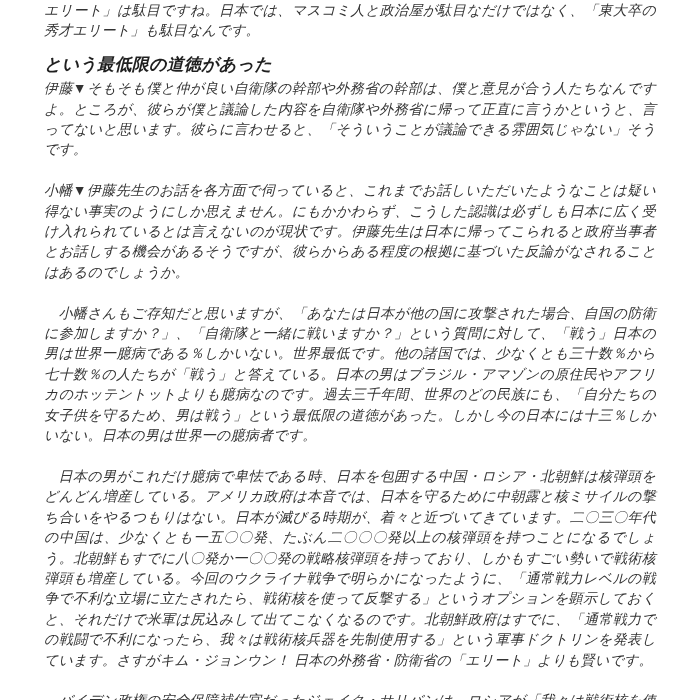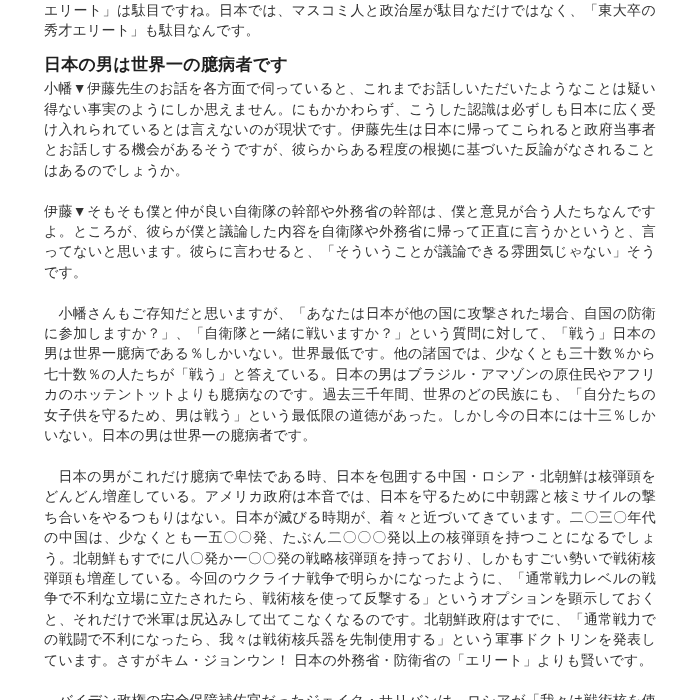--- a/index.html
+++ b/index.html
@@ -5,20 +5,21 @@
   html, body {
     margin: 0;
     padding: 0;
   }
   .page {
     position: relative;
     width: 700px;
     height: 700px;
     overflow: hidden;
     background: var(--background, #ffffff);
+    font-style: italic;
   }
   .article {
     padding: 0 44px;
     font-family: "Liberation Sans", sans-serif;
     font-size: 14px;
     line-height: 20.4px;
     color: var(--text-color, #333333);
     text-align: justify;
     text-justify: inter-character;
     word-break: break-all;
@@ -38,25 +39,25 @@
   }
 </style>
 </head>
 <body>
 
 <div class="page">
   <div class="article">
 
     <p>エリート」は駄目ですね。日本では、マスコミ人と政治屋が駄目なだけではなく、「東大卒の秀才エリート」も駄目なんです。</p>
 
-    <h2 class="heading">日本の男は世界一の臆病者です</h2>
+    <h2 class="heading">という最低限の道徳があった</h2>
+
+    <p>伊藤▼そもそも僕と仲が良い自衛隊の幹部や外務省の幹部は、僕と意見が合う人たちなんですよ。ところが、彼らが僕と議論した内容を自衛隊や外務省に帰って正直に言うかというと、言ってないと思います。彼らに言わせると、「そういうことが議論できる雰囲気じゃない」そうです。</p>
 
     <p>小幡▼伊藤先生のお話を各方面で伺っていると、これまでお話しいただいたようなことは疑い得ない事実のようにしか思えません。にもかかわらず、こうした認識は必ずしも日本に広く受け入れられているとは言えないのが現状です。伊藤先生は日本に帰ってこられると政府当事者とお話しする機会があるそうですが、彼らからある程度の根拠に基づいた反論がなされることはあるのでしょうか。</p>
-
-    <p>伊藤▼そもそも僕と仲が良い自衛隊の幹部や外務省の幹部は、僕と意見が合う人たちなんですよ。ところが、彼らが僕と議論した内容を自衛隊や外務省に帰って正直に言うかというと、言ってないと思います。彼らに言わせると、「そういうことが議論できる雰囲気じゃない」そうです。</p>
 
     <p>　小幡さんもご存知だと思いますが、「あなたは日本が他の国に攻撃された場合、自国の防衛に参加しますか？」、「自衛隊と一緒に戦いますか？」という質問に対して、「戦う」日本の男は世界一臆病である％しかいない。世界最低です。他の諸国では、少なくとも三十数％から七十数％の人たちが「戦う」と答えている。日本の男はブラジル・アマゾンの原住民やアフリカのホッテントットよりも臆病なのです。過去三千年間、世界のどの民族にも、「自分たちの女子供を守るため、男は戦う」という最低限の道徳があった。しかし今の日本には十三％しかいない。日本の男は世界一の臆病者です。</p>
 
     <p>　日本の男がこれだけ臆病で卑怯である時、日本を包囲する中国・ロシア・北朝鮮は核弾頭をどんどん増産している。アメリカ政府は本音では、日本を守るために中朝露と核ミサイルの撃ち合いをやるつもりはない。日本が滅びる時期が、着々と近づいてきています。二〇三〇年代の中国は、少なくとも一五〇〇発、たぶん二〇〇〇発以上の核弾頭を持つことになるでしょう。北朝鮮もすでに八〇発か一〇〇発の戦略核弾頭を持っており、しかもすごい勢いで戦術核弾頭も増産している。今回のウクライナ戦争で明らかになったように、「通常戦力レベルの戦争で不利な立場に立たされたら、戦術核を使って反撃する」というオプションを顕示しておくと、それだけで米軍は尻込みして出てこなくなるのです。北朝鮮政府はすでに、「通常戦力での戦闘で不利になったら、我々は戦術核兵器を先制使用する」という軍事ドクトリンを発表しています。さすがキム・ジョンウン！ 日本の外務省・防衛省の「エリート」よりも賢いです。</p>
 
     <p>　バイデン政権の安全保障補佐官だったジェイク・サリバンは、ロシアが「我々は戦術核を使う用意がある」と言った時、一回だけ「もしロシアが戦術核を使ったら、我々はＮＡＴＯの通常戦力で大規模な反撃をする」と言いました。すると二〇〇〇発の戦術核を持つロシアは、「ＮＡＴＯの通常戦力が出てくるのなら、我々はそのＮＡＴＯ軍に対して何十発でも何百発でも、必要なだけ戦術核をブチ込む」と言い返した。それからサリバンは、二度と「ＮＡＴＯの通常戦力による大規模な反撃」を口にしなくなりました。</p>
 
   </div>
 </div>
 

